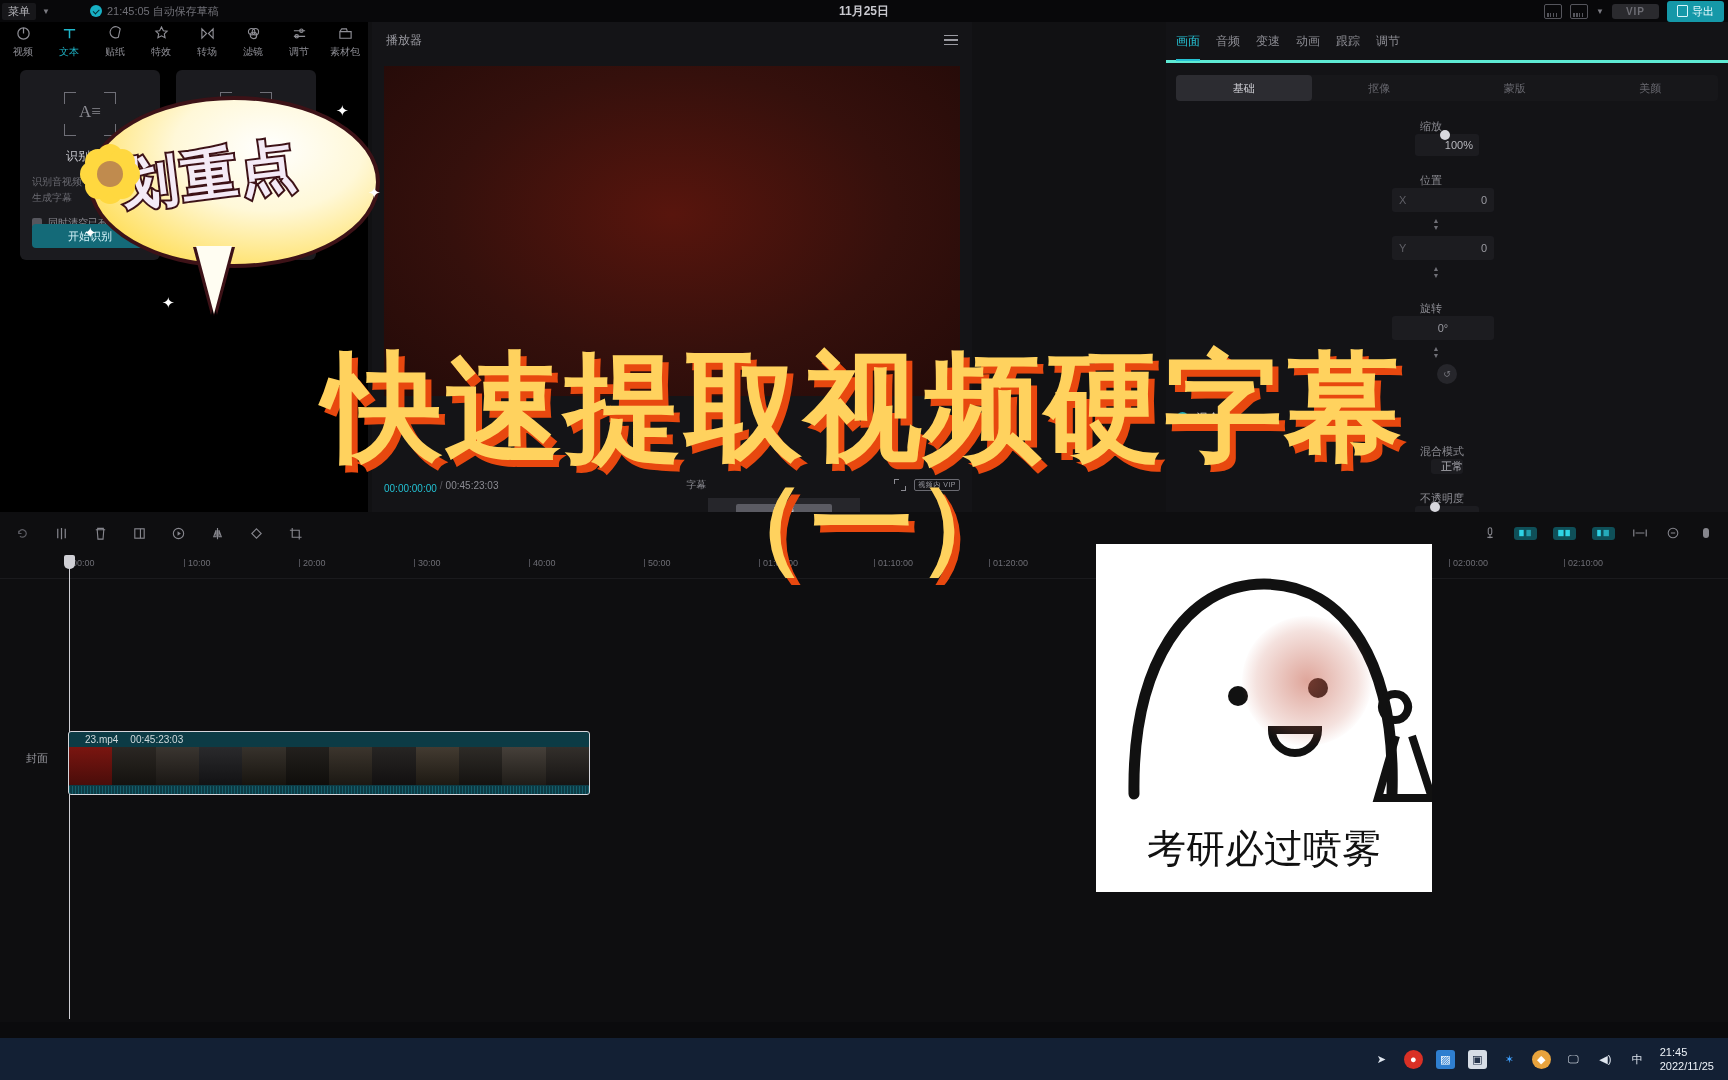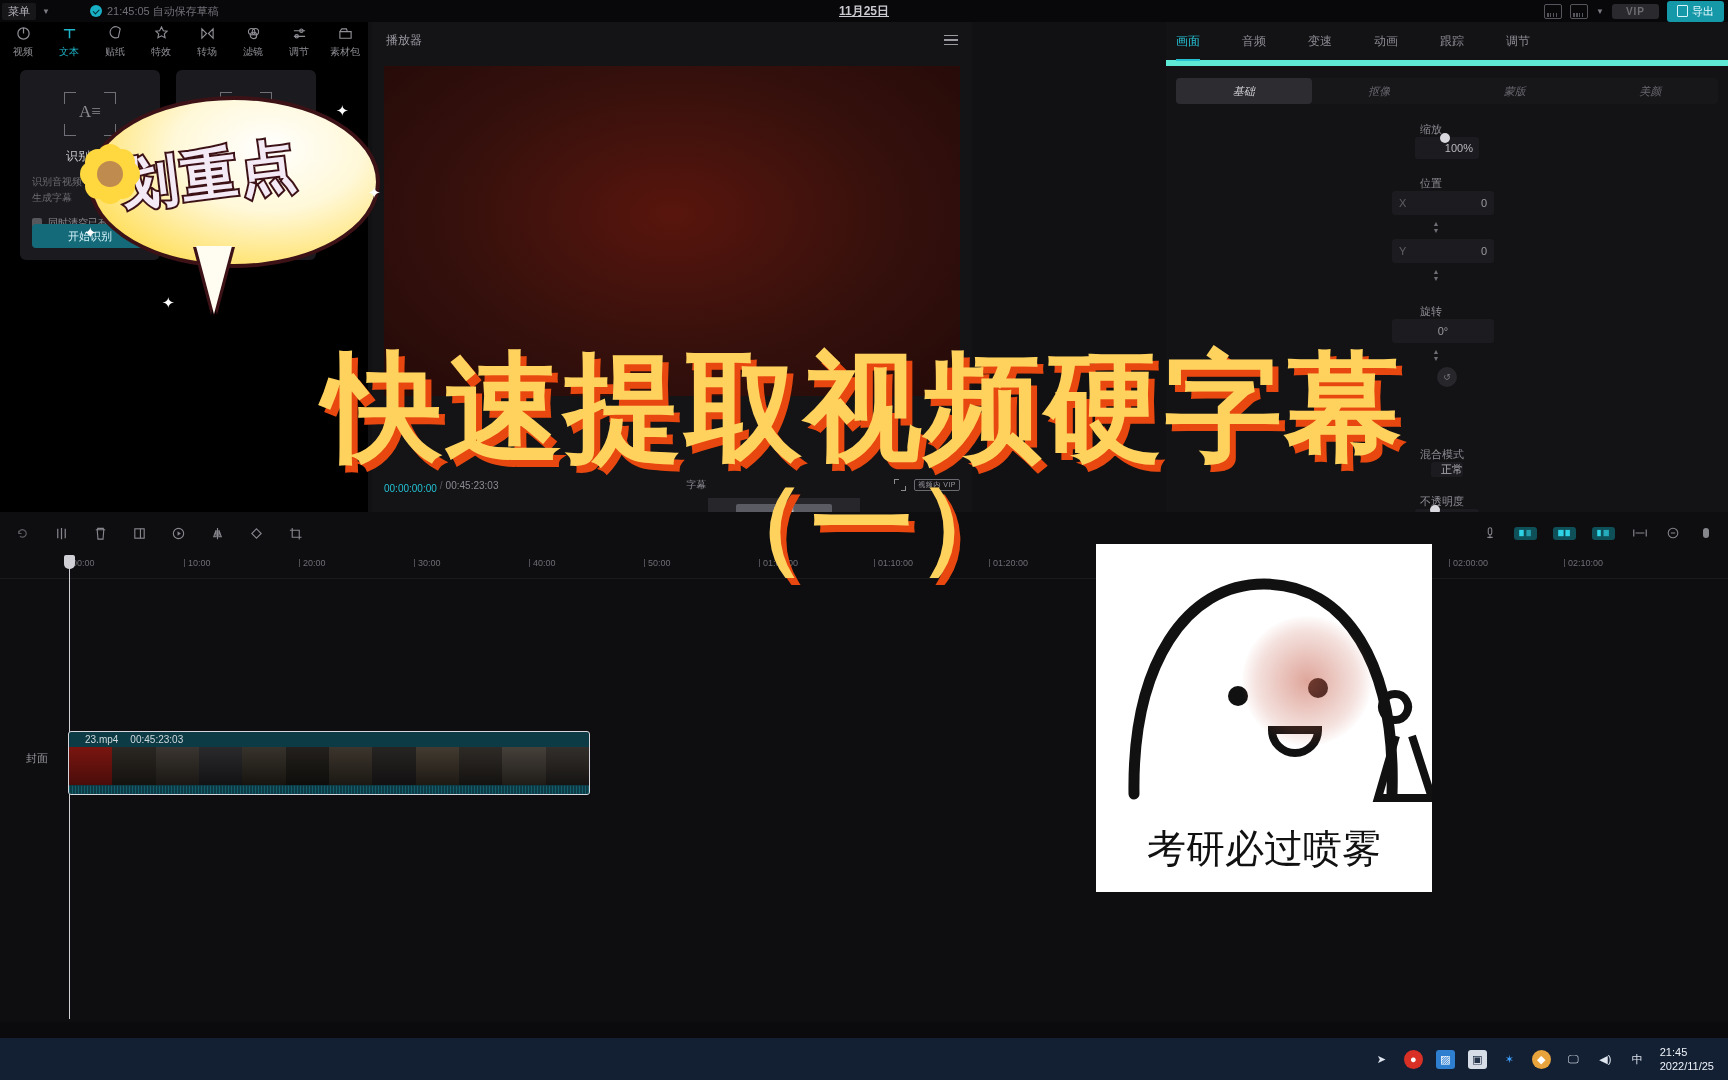--- a/index.html
+++ b/index.html
@@ -11,21 +11,21 @@
 
   
   .titlebar{position:absolute;left:0;top:0;width:1728px;height:22px;background:#08080a;
     display:flex;align-items:center;color:#8a8a90;font-size:11px;}
   .tb-left{display:flex;align-items:center;gap:6px;margin-left:2px;}
   .tb-menu{color:#b9b9be;font-size:11px;padding:1px 6px;background:#17171a;border-radius:2px;}
   .tb-caret{font-size:8px;color:#7b7b82;}
   .tb-save{display:flex;align-items:center;gap:5px;margin-left:40px;color:#6f6f76;font-size:11px;}
   .shield{width:12px;height:12px;border-radius:50%;background:#17b0c4;position:relative;flex:0 0 auto;}
   .shield:after{content:"";position:absolute;left:3px;top:4px;width:5px;height:2.5px;border-left:1.5px solid #062c33;border-bottom:1.5px solid #062c33;transform:rotate(-45deg);}
-  .tb-center{position:absolute;left:0;right:0;text-align:center;color:#c9c9cf;font-size:12px;font-weight:bold;pointer-events:none;text-decoration:underline;}
+  .tb-center{position:absolute;left:0;right:0;text-align:center;color:#c9c9cf;font-size:12px;font-weight:bold;pointer-events:none;}
   .tb-right{position:absolute;right:4px;top:0;height:22px;display:flex;align-items:center;gap:8px;}
   .tb-ico{width:16px;height:13px;border:1px solid #55555c;border-radius:2px;position:relative;}
   .tb-ico:before{content:"";position:absolute;left:2px;right:2px;bottom:1px;height:4px;
     background:repeating-linear-gradient(90deg,#55555c 0 1.5px,transparent 1.5px 3px);}
   .vipbox{background:#2a2a2e;border-radius:3px;padding:2px 14px;color:#6d6d74;font-size:10px;font-weight:bold;letter-spacing:1px;}
   .export-btn{background:#1598a8;color:#eafcff;font-size:11px;border-radius:3px;padding:3px 10px;display:flex;align-items:center;gap:4px;}
   .exp-ico{display:inline-block;width:9px;height:10px;border:1px solid #d8f6fb;border-radius:1px;}
 
   
   .leftcol{position:absolute;left:0;top:22px;width:368px;height:490px;background:#000000;}
@@ -70,26 +70,26 @@
   .sqicon:after{right:0;bottom:0;border-left:none;border-top:none;}
   .vipsm{border:1px solid #6a6a71;border-radius:2px;font-size:7px;padding:0 3px;color:#9a9aa1;letter-spacing:.5px;}
 
   
   .cancel-pop{position:absolute;left:708px;top:498px;width:152px;height:40px;background:#26262b;}
   .cancel-btn{position:absolute;left:736px;top:504px;width:96px;height:15px;background:#5b5b63;border-radius:2px;
     display:flex;align-items:center;justify-content:center;color:#e8e8ee;font-size:10px;}
 
   
   .rightcol{position:absolute;left:1166px;top:22px;width:562px;height:490px;background:#131316;}
-  .rtabs{height:38px;display:flex;align-items:center;gap:42px;padding-left:10px;border-bottom:6px solid #5eead4;}
+  .rtabs{height:38px;display:flex;align-items:center;gap:16px;padding-left:10px;border-bottom:3px solid #5eead4;}
   .rtab{color:#8b8b92;font-size:12px;position:relative;}
   .rtab.active{color:#26c2d4;}
   .rtab.active:after{content:"";position:absolute;left:0;right:0;bottom:-11px;height:2px;background:#26c2d4;}
   .segbar{margin:12px 10px 0;height:26px;background:#17171a;border-radius:4px;display:flex;}
-  .seg{flex:1;display:flex;align-items:center;justify-content:center;color:#66666d;font-size:11px;border-radius:4px;font-style:italic;}
+  .seg{flex:1;display:flex;align-items:center;justify-content:center;color:#66666d;font-size:11px;border-radius:4px;}
   .seg.active{background:#2c2c31;color:#d2d2d8;}
   .sect{margin:18px 10px 0;}
   .secthd{display:flex;align-items:center;gap:7px;color:#cfcfd5;font-size:12px;}
   .ck{width:13px;height:13px;border-radius:50%;background:#15a8bb;position:relative;}
   .ck:after{content:"";position:absolute;left:3.3px;top:4px;width:5px;height:2.5px;border-left:1.5px solid #08343a;border-bottom:1.5px solid #08343a;transform:rotate(-45deg);}
   .row{display:flex;align-items:center;margin-top:17px;flex-direction:column;}
   .rowlab{width:54px;color:#8b8b92;font-size:11px;}
   .slider{flex:1;height:2px;background:#4a4a51;position:relative;margin-right:14px;}
   .knob{position:absolute;top:-4px;width:10px;height:10px;border-radius:50%;background:#d8d8de;}
   .numbox{width:58px;height:22px;background:#1c1c20;border-radius:3px;color:#b8b8be;font-size:11px;

